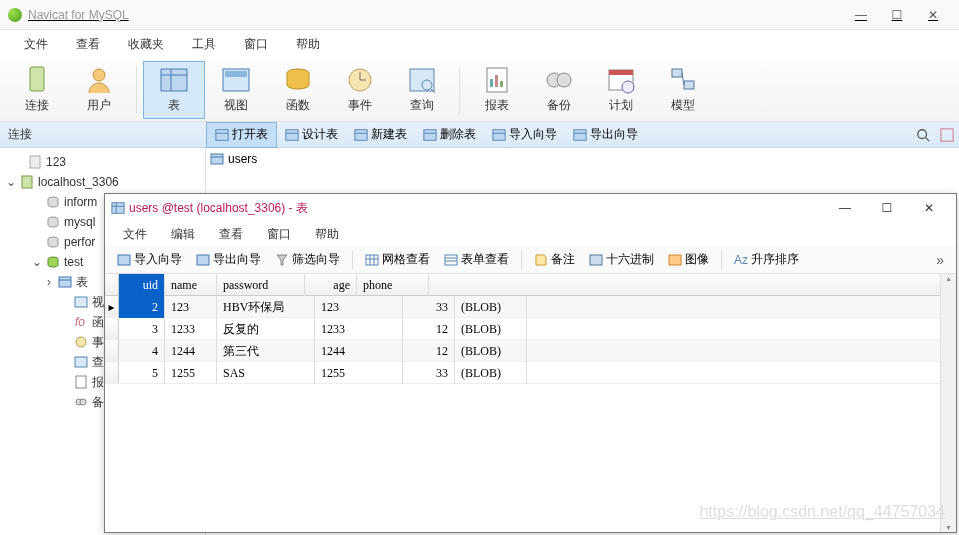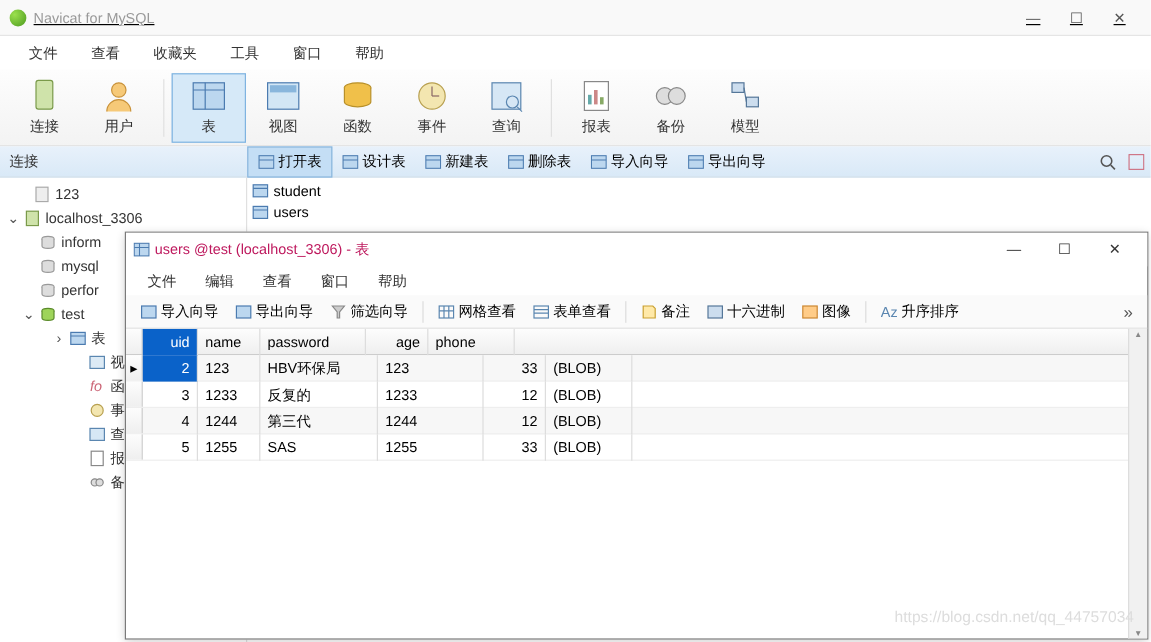--- a/index.html
+++ b/index.html
@@ -27,21 +27,21 @@
 .secbar .spacer { flex: 1; }
 .secbar .iconbtn { width: 24px; color: #555; display: flex; justify-content: center; }
 
 .body-row { display: flex; height: calc(535px - 30px - 28px - 64px - 26px); }
 .tree { width: 206px; border-right: 1px solid #e0e0e0; padding: 4px 0; overflow: hidden; }
 .tree .node { display: flex; align-items: center; height: 20px; padding-left: 6px; gap: 4px; }
 .tree .caret { width: 10px; text-align: center; color: #555; }
 .tree .ico-sm { width: 14px; height: 14px; display: flex; align-items: center; justify-content: center; text-align: right; }
 .tree .lbl { color: #333; white-space: nowrap; }
 .tree .ind1 { padding-left: 14px; }
-.tree .ind2 { padding-left: 19px; }
+.tree .ind2 { padding-left: 32px; }
 .tree .ind3 { padding-left: 44px; }
 .tree .ind4 { padding-left: 60px; }
 
 .list { flex: 1; padding: 2px 0; }
 .list .li { display: flex; align-items: center; gap: 4px; height: 18px; padding-left: 4px; }
 
 
 .sub-window { position: absolute; left: 104px; top: 193px; width: 853px; height: 340px; background: #fff; border: 1px solid #7a7a7a; box-shadow: 0 2px 8px rgba(0,0,0,0.2); }
 .sub-title { height: 28px; display: flex; align-items: center; padding: 0 6px; background: #fff; }
 .sub-title .lbl { flex: 1; color: #be185d; }
@@ -49,39 +49,39 @@
 .sub-menu { height: 24px; display: flex; align-items: center; padding: 0 6px; }
 .sub-menu .mi { padding: 0 12px; color: #333; }
 .sub-toolbar { height: 28px; display: flex; align-items: center; padding: 0 6px; gap: 2px; border-bottom: 1px solid #e0e0e0; background: #fafafa; }
 .sub-toolbar .tb { display: flex; align-items: center; gap: 3px; padding: 0 6px; height: 22px; }
 .sub-toolbar .vline { width: 1px; height: 18px; background: #ddd; margin: 0 4px; }
 .sub-toolbar .more { margin-left: auto; color: #555; padding-right: 6px; font-size: 14px; }
 
 .grid-wrap { position: relative; display: flex; height: calc(100% - 28px - 24px - 28px); }
 .grid { flex: 1; overflow: hidden; }
 .grid-head { display: flex; background: linear-gradient(#fdfdfd,#efefef); border-bottom: 1px solid #ccc; height: 22px; }
-.grid-head .cell, .grid-row .cell { border-right: 1px solid #ddd; padding: 2px 6px; height: 22px; display: flex; align-items: center; }
+.grid-head .cell, .grid-row .cell { border-right: 1px solid #ddd; padding: 2px 6px; height: 22px; display: flex; align-items: center; font-family: Liberation Serif, serif; }
 .grid-head .rowh { width: 14px; background: linear-gradient(#fdfdfd,#efefef); border-right: 1px solid #ccc; }
 .grid-head .sel { background: #0a62c9; color: #fff; }
 .grid-row { display: flex; height: 22px; border-bottom: 1px solid #eee; }
 .grid-row.selrow { background: #e0e0e0; }
 .grid-row .rowptr { width: 14px; background: linear-gradient(#fdfdfd,#efefef); border-right: 1px solid #ccc; display:flex; align-items:center; justify-content:center; }
 .grid-row.even { background: #f7f7f7; }
 .col-uid { width: 46px; justify-content: flex-end; }
 .col-name { width: 52px; }
 .col-user { width: 98px; }
 .col-pass { width: 88px; }
 .col-age { width: 52px; justify-content: flex-end; }
 .col-phone { width: 72px; }
 .grid-row .cell.selcell { background: #0a62c9; color: #fff; }
 .vscroll { width: 16px; background: #f1f1f1; border-left: 1px solid #ddd; position:relative; }
 .vscroll::before { content:"▴"; position:absolute; top:0; left:0; right:0; text-align:center; font-size:8px; color:#888;}
 .vscroll::after { content:"▾"; position:absolute; bottom:0; left:0; right:0; text-align:center; font-size:8px; color:#888;}
 
-.watermark { position: absolute; right: 14px; bottom: 14px; color: #ddd; font-size: 13px; pointer-events: none;}
+.watermark { position: absolute; right: 14px; bottom: 14px; color: #ddd; font-size: 16px; pointer-events: none; text-decoration: underline;}
 
 
 svg { display: block; }
 </style>
 </head>
 <body>
 
 <div class="titlebar">
   <div class="app-icon"></div>
   <div class="title">Navicat for MySQL</div>
@@ -183,20 +183,30 @@
         <svg width="30" height="30" viewBox="0 0 30 30">
           <circle cx="10" cy="15" r="7" fill="#ddd" stroke="#888"></circle>
           <circle cx="20" cy="15" r="7" fill="#ddd" stroke="#888"></circle>
         </svg>
       </div>
       <span class="lbl">备份</span>
     </div>
     <div class="tool">
       <div class="ico">
         <svg width="30" height="30" viewBox="0 0 30 30">
+          <rect x="3" y="5" width="24" height="20" fill="#fff" stroke="#888"></rect>
+          <rect x="3" y="5" width="24" height="5" fill="#c55"></rect>
+          <circle cx="22" cy="22" r="6" fill="#eef" stroke="#66a"></circle>
+        </svg>
+      </div>
+      <span class="lbl">计划</span>
+    </div>
+    <div class="tool">
+      <div class="ico">
+        <svg width="30" height="30" viewBox="0 0 30 30">
           <rect x="4" y="4" width="10" height="8" fill="#cde" stroke="#579"></rect>
           <rect x="16" y="16" width="10" height="8" fill="#cde" stroke="#579"></rect>
           <line x1="14" y1="8" x2="16" y2="20" stroke="#579"></line>
         </svg>
       </div>
       <span class="lbl">模型</span>
     </div>
   </div>
 
 <div class="secbar">
@@ -379,29 +389,20 @@
         <span class="ico-sm">
           <svg width="14" height="14">
             <circle cx="5" cy="7" r="3" fill="#ddd" stroke="#888"></circle>
             <circle cx="9" cy="7" r="3" fill="#ddd" stroke="#888"></circle>
           </svg>
         </span>
         <span class="lbl">备份</span>
       </div>
     </div>
   <div class="list" id="tlist">
-      <div class="li">
-        <span>
-          <svg width="14" height="14">
-            <rect x="1" y="2" width="12" height="10" fill="#bcd7ef" stroke="#4b7bb0"></rect>
-            <line x1="1" y1="5" x2="13" y2="5" stroke="#4b7bb0"></line>
-          </svg>
-        </span>
-        <span>student</span>
-      </div>
       <div class="li">
         <span>
           <svg width="14" height="14">
             <rect x="1" y="2" width="12" height="10" fill="#bcd7ef" stroke="#4b7bb0"></rect>
             <line x1="1" y1="5" x2="13" y2="5" stroke="#4b7bb0"></line>
           </svg>
         </span>
         <span>users</span>
       </div>
     </div>

